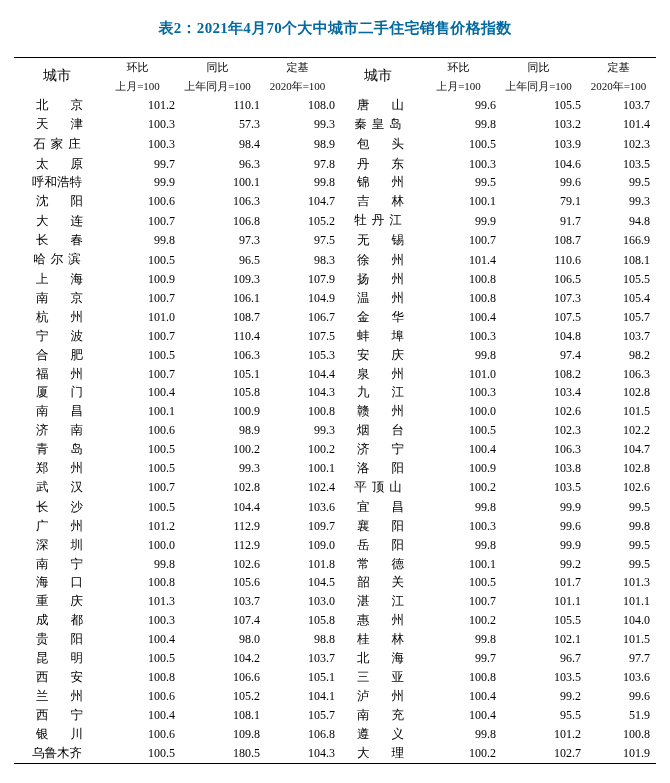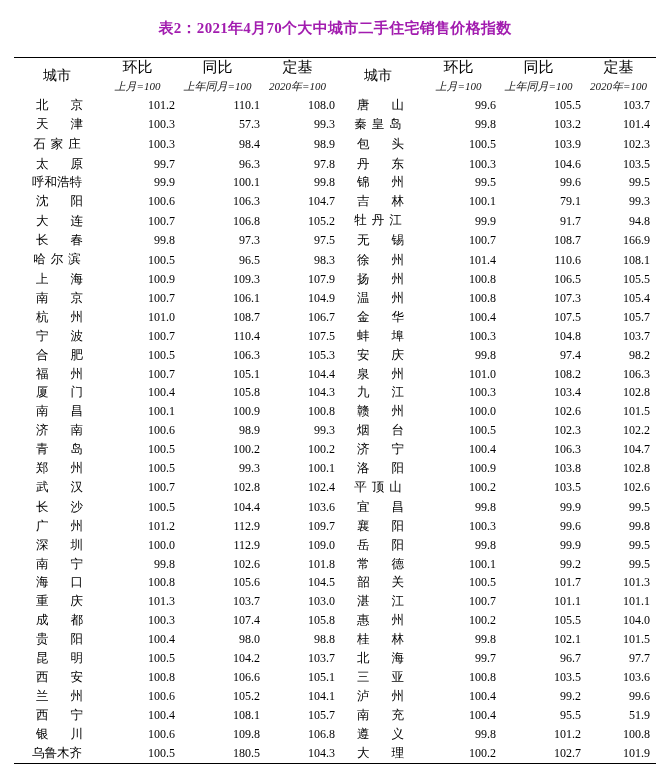--- a/index.html
+++ b/index.html
@@ -20,21 +20,21 @@
     height: 783px;
     box-sizing: border-box;
   }
   .title {
     text-align: center;
     font-size: 15px;
     font-weight: bold;
     letter-spacing: 0.3px;
     padding-top: 19px;
     padding-bottom: 0px;
-    color: #a21caf;
+    color: #0369a1;
     font-family: "Liberation Serif", "DejaVu Serif", serif;
   }
   .table-wrap {
     margin: 0 auto;
     width: 642px;
     padding-top: 19px;
   }
   table.idx {
     border-collapse: collapse;
     width: 642px;
@@ -62,33 +62,32 @@
   th.city-head {
     text-align: center;
     font-weight: normal;
     font-size: 14px;
     border-bottom: 1px solid #000;
     border-right: 1px solid #000;
   }
   th.grp {
     text-align: center;
     font-weight: normal;
-    font-size: 15px;
+    font-size: 11px;
     border-bottom: 1px solid #000;
     border-right: 1px solid #000;
   }
   th.grp.nb { border-right: none; }
   th.sub {
     text-align: center;
     font-weight: normal;
     font-size: 11px;
     border-bottom: 1px solid #000;
     border-right: 1px solid #000;
     color: #111;
-    font-style: italic;
   }
   th.sub.nb { border-right: none; }
 
   td.city {
     text-align: center;
     font-size: 12.5px;
     border-right: 1px solid #000;
     letter-spacing: 0px;
     white-space: nowrap;
   }

